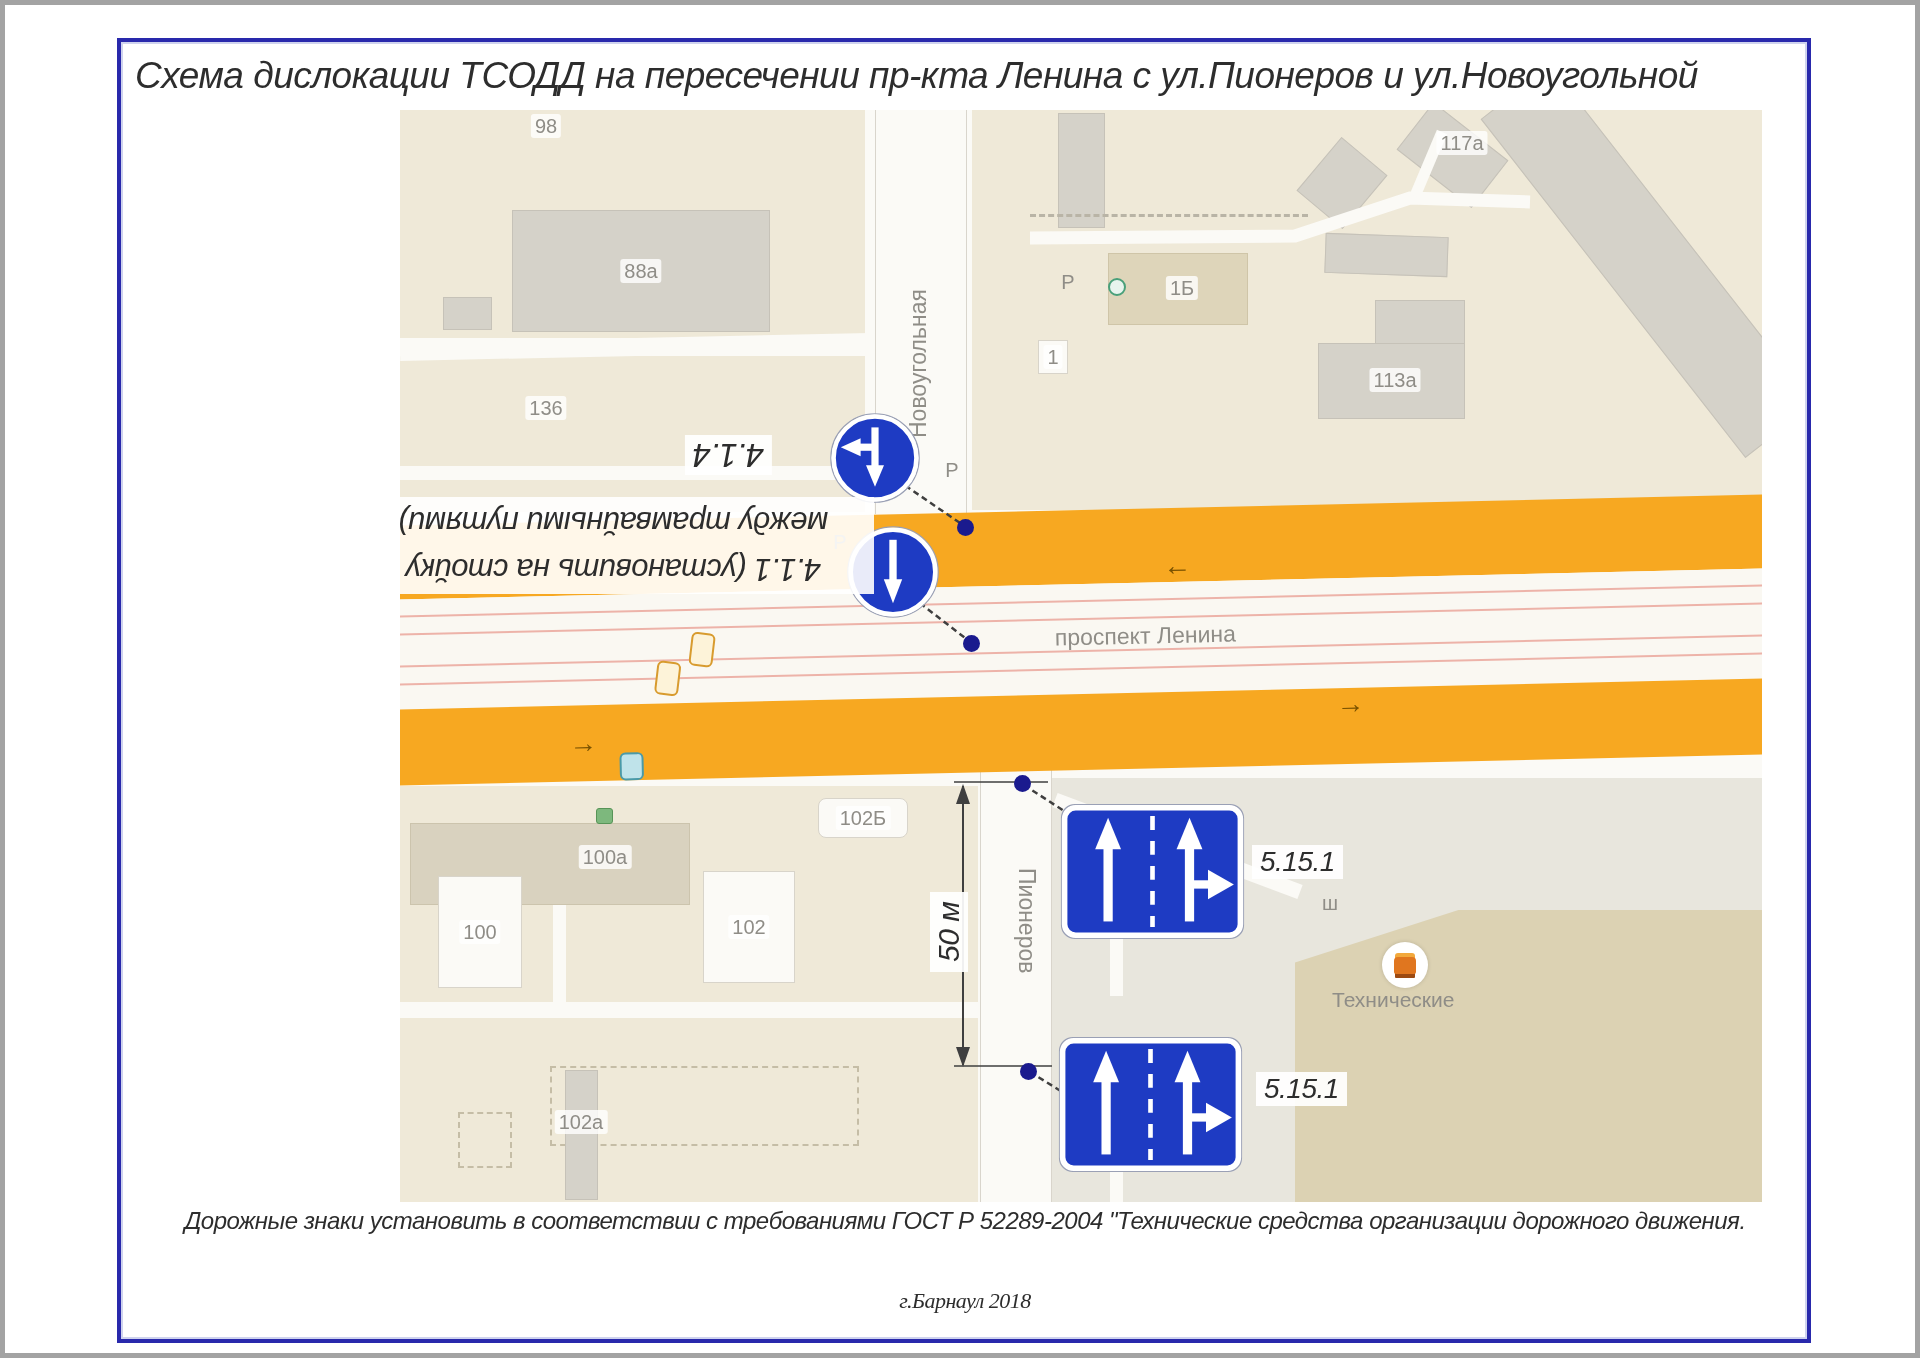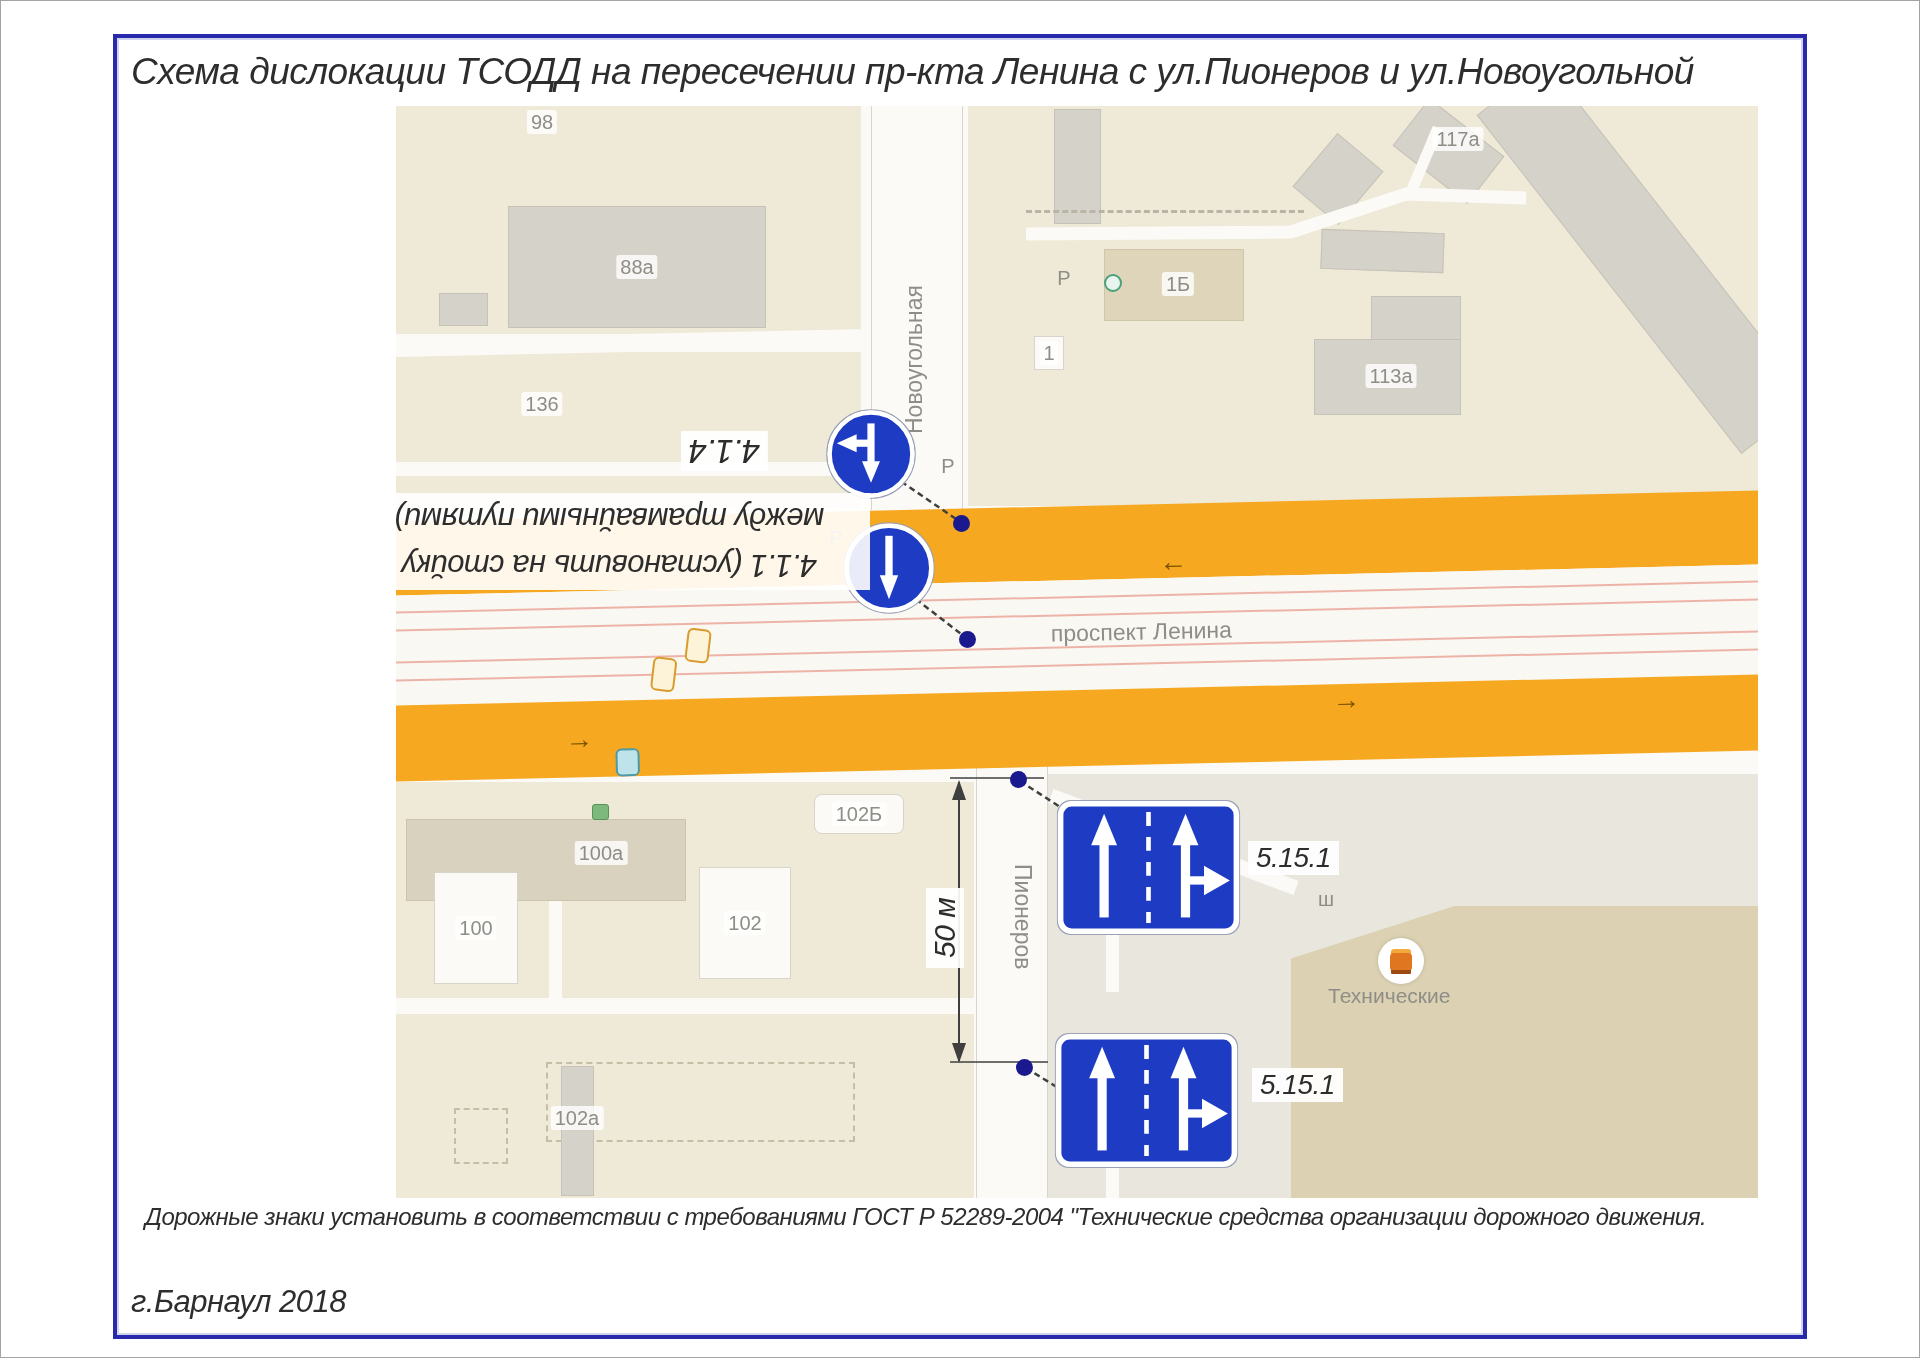--- a/index.html
+++ b/index.html
@@ -1,19 +1,19 @@
 <!DOCTYPE html>
 <html><head>
 <meta charset="utf-8">
 <style>
   html,body{margin:0;padding:0;background:#fff;}
   .sheet{
     position:relative;width:1920px;height:1358px;background:#ffffff;
     font-family:"Liberation Sans",sans-serif;overflow:hidden;
-    border:1px solid #a3a3a3;box-sizing:border-box;
+    border:5px solid #a3a3a3;box-sizing:border-box;
   }
   .frame{
     position:absolute;left:112px;top:33px;width:1686px;height:1297px;
     border:4px solid #2929ac;box-shadow:0 0 0 2px #cfd3ee inset;
   }
   .eng{font-style:italic;color:#2d2d2d;letter-spacing:-0.5px;}
   .title{
     position:absolute;left:130px;top:50px;width:1500px;text-align:center;
     font-size:37px;white-space:nowrap;
   }
@@ -50,22 +50,22 @@
   .bus{width:24px;height:28px;background:#bfe3ea;border:2px solid #4a9aa8;}
   
   .signcircle{position:absolute;}
   .platesign{position:absolute;}
   .dot{position:absolute;width:17px;height:17px;border-radius:50%;background:#1a1a8e;}
   .anno{position:absolute;font-size:31px;line-height:1.5;text-align:center;
         background:rgba(255,255,255,0.9);padding:2px 8px;}
   .rot180{transform:rotate(180deg);}
   .signcode{position:absolute;font-size:28px;background:rgba(255,255,255,0.92);padding:1px 8px;white-space:nowrap;}
   .overlay{position:absolute;left:0;top:0;pointer-events:none;}
-  .footer-note{position:absolute;left:144px;width:1660px;font-size:24px;white-space:nowrap;}
-  .city{position:absolute;left:130px;width:1660px;font-size:31px;}
+  .footer-note{position:absolute;left:130px;width:1660px;text-align:center;font-size:24px;white-space:nowrap;}
+  .city{position:absolute;left:130px;width:1660px;text-align:center;font-size:22px;font-family:Liberation Serif, serif;}
   .poicircle{position:absolute;width:46px;height:46px;border-radius:50%;background:#fff;
              box-shadow:0 0 4px rgba(0,0,0,0.15);display:flex;align-items:center;justify-content:center;}
   .poiglyph{width:22px;height:17px;background:#e0761f;border-radius:4px 4px 2px 2px;
             box-shadow:0 -5px 0 -1px #f2a93d, 0 5px 0 -1px #9c4a12;}
   .greendot{position:absolute;width:18px;height:18px;border-radius:50%;background:#e8f4ee;border:2px solid #49a07a;box-sizing:border-box;}
   .greensq{position:absolute;width:15px;height:14px;background:#7db87d;border-radius:3px;border:1px solid #579457;}
   .post{position:absolute;background:#fbfaf6;}
 </style>
 </head>
 <body>

